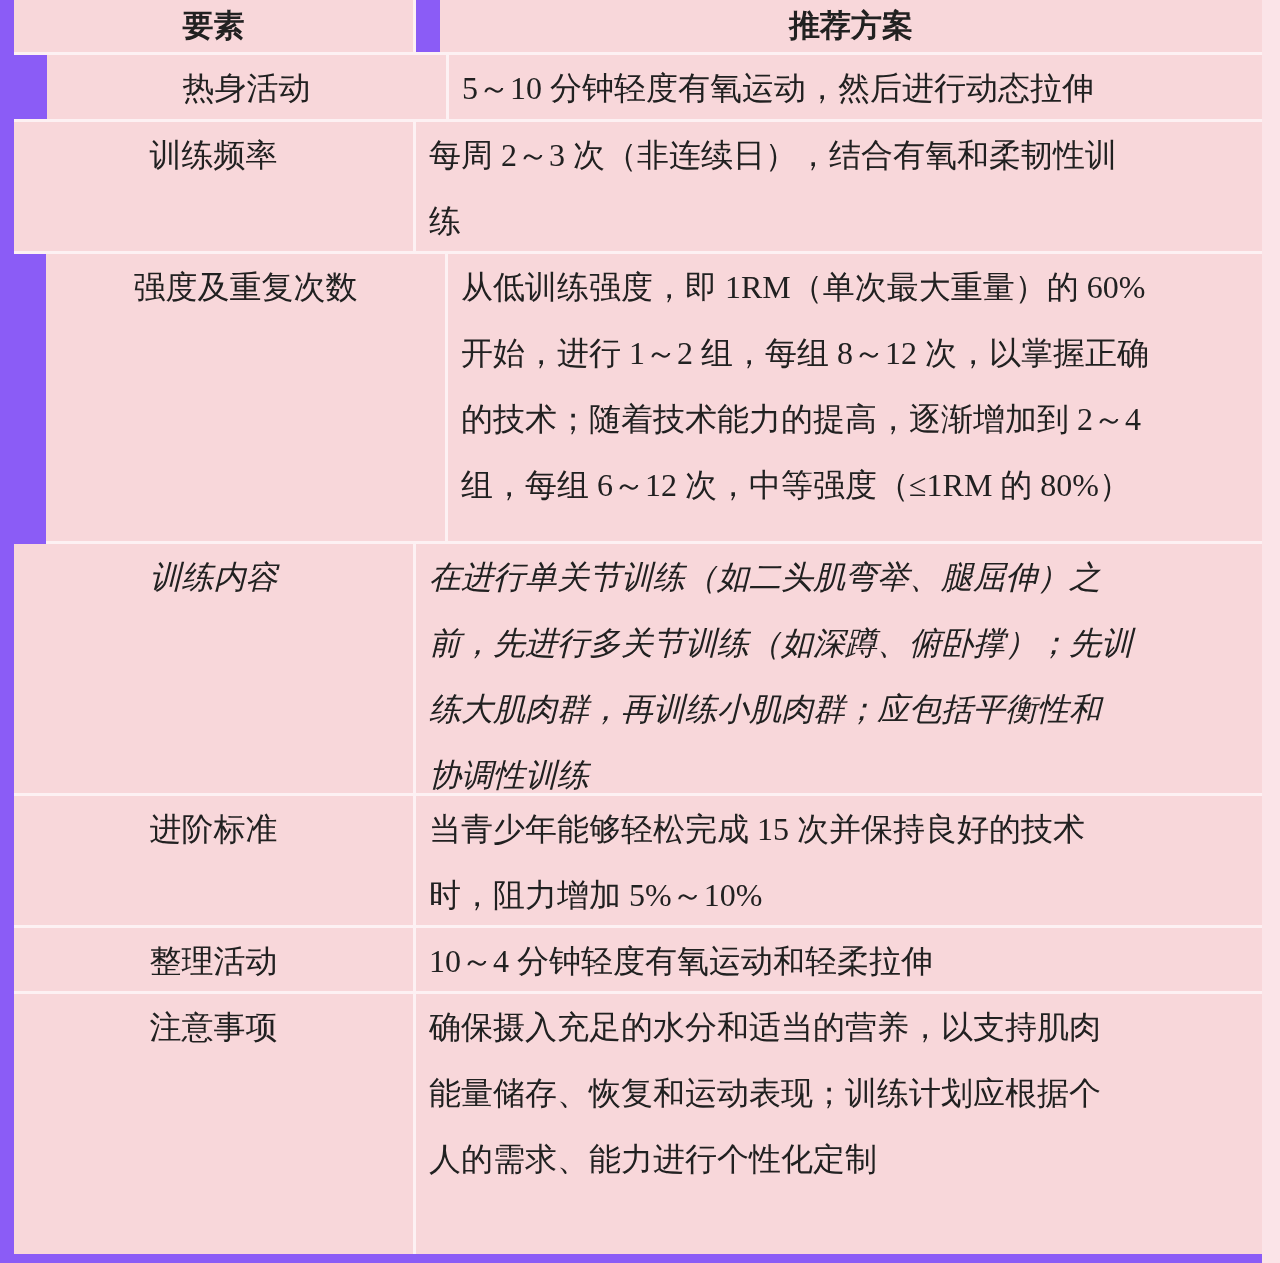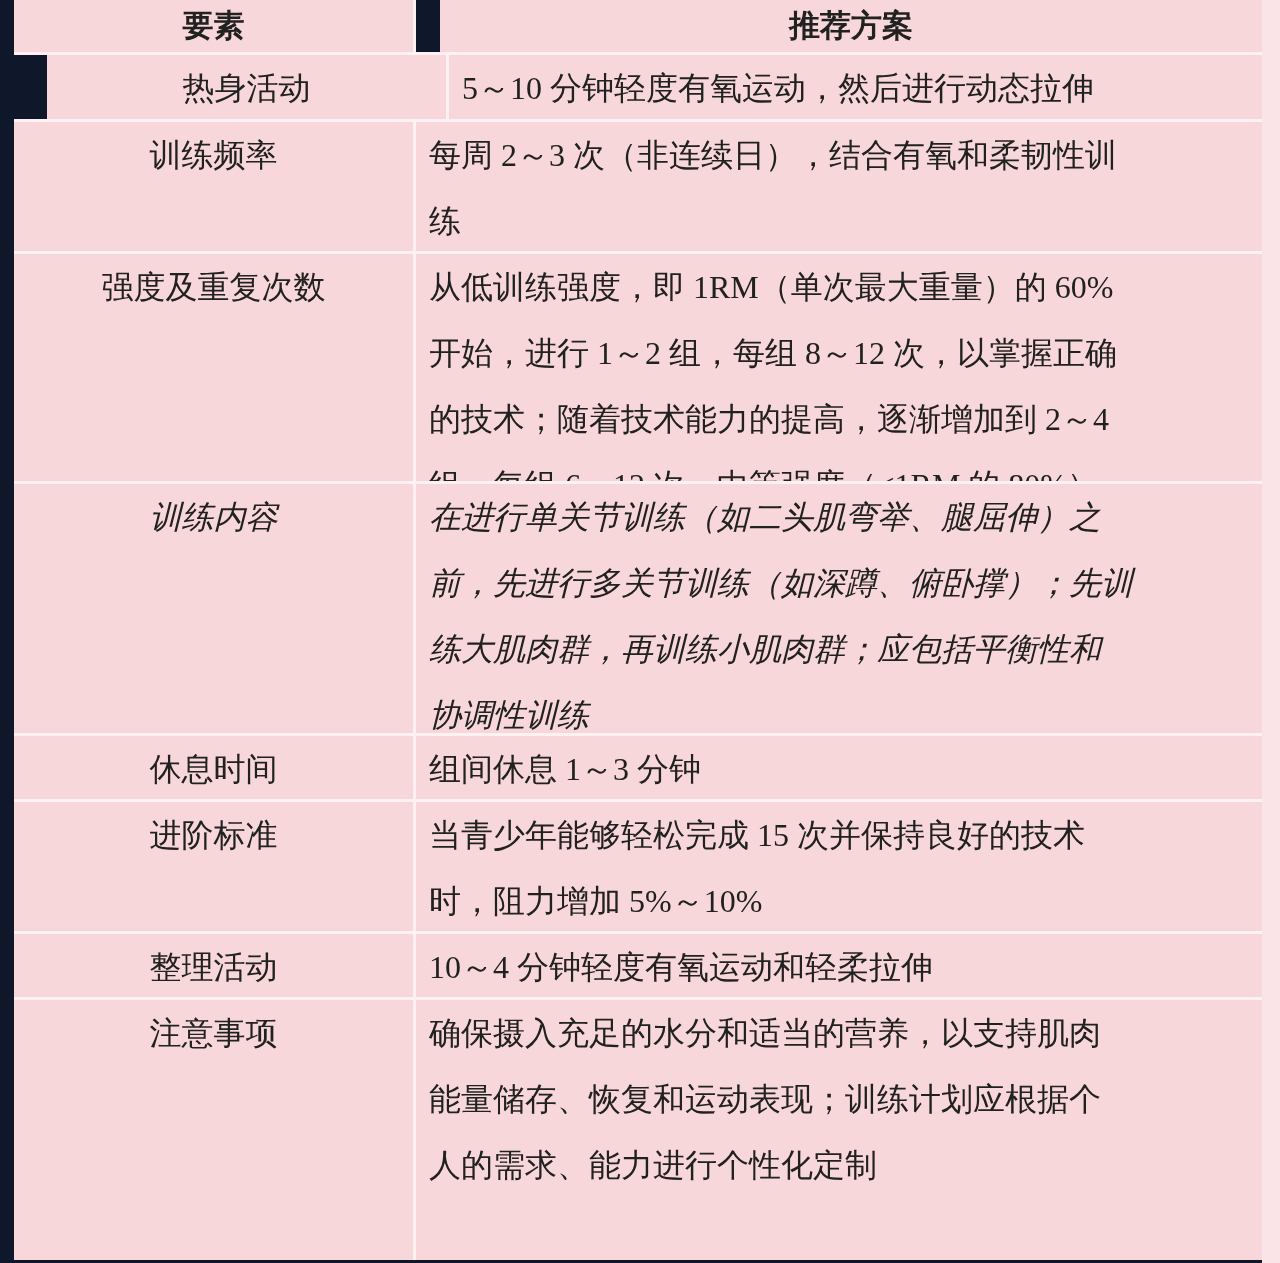--- a/index.html
+++ b/index.html
@@ -11,21 +11,21 @@
     width: 1280px;
     height: 1263px;
     overflow: hidden;
     font-family: "Liberation Serif", "DejaVu Serif", serif;
     color: #212121;
   }
   .page {
     position: relative;
     width: 1280px;
     height: 1263px;
-    background: #0f172a;
+    background: #8b5cf6;
   }
   .table {
     position: absolute;
     left: 14px;
     top: 0;
     width: 1248px;
   }
   .row {
     display: flex;
     box-sizing: border-box;
@@ -50,21 +50,21 @@
     white-space: pre-line;
   }
   .header .cell {
     font-weight: 700;
     font-size: 31px;
     line-height: 52px;
   }
   .r1 { height: 55px; }
   .r2 { height: 67px; padding-left: 33px; }
   .r3 { height: 132px; }
-  .r4 { height: 230px; }
+  .r4 { height: 290px; margin-left: 32px; }
   .r5 { height: 252px; font-style: italic; }
   .r6 { height: 66px; }
   .r7 { height: 132px; }
   .r8 { height: 66px; }
   .r9 { height: 260px; border-bottom: none; }
   .right-strip {
     position: absolute;
     top: 0;
     right: 0;
     width: 18px;
@@ -103,24 +103,20 @@
     </div>
 
     <div class="row r5">
       <div class="cell key">训练内容</div>
       <div class="cell val">在进行单关节训练（如二头肌弯举、腿屈伸）之
 前，先进行多关节训练（如深蹲、俯卧撑）；先训
 练大肌肉群，再训练小肌肉群；应包括平衡性和
 协调性训练</div>
     </div>
 
-    <div class="row r6">
-      <div class="cell key">休息时间</div>
-      <div class="cell val">组间休息 1～3 分钟</div>
-    </div>
 
     <div class="row r7">
       <div class="cell key">进阶标准</div>
       <div class="cell val">当青少年能够轻松完成 15 次并保持良好的技术
 时，阻力增加 5%～10%</div>
     </div>
 
     <div class="row r8">
       <div class="cell key">整理活动</div>
       <div class="cell val">10～4 分钟轻度有氧运动和轻柔拉伸</div>

